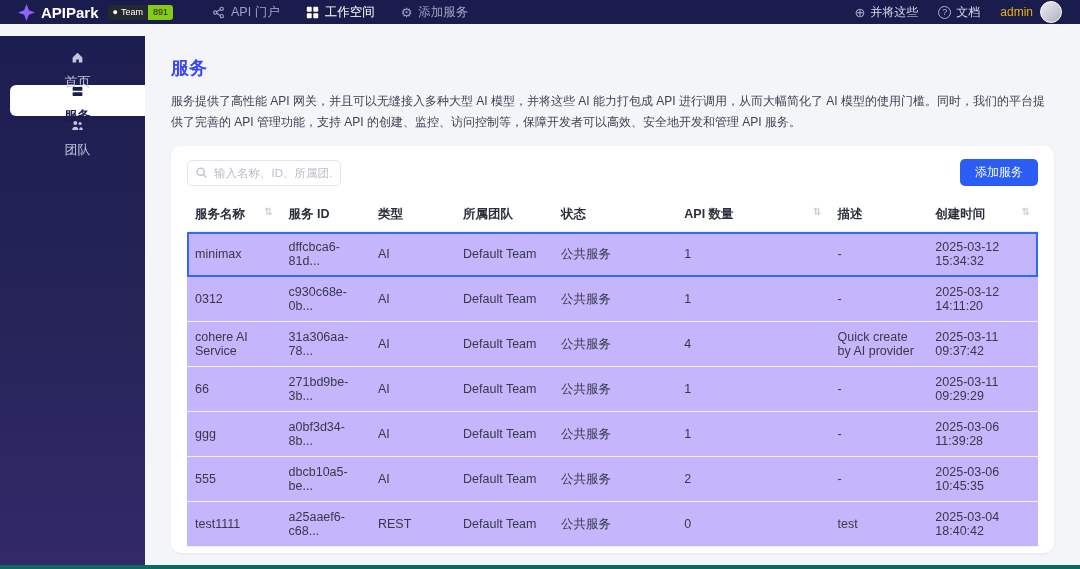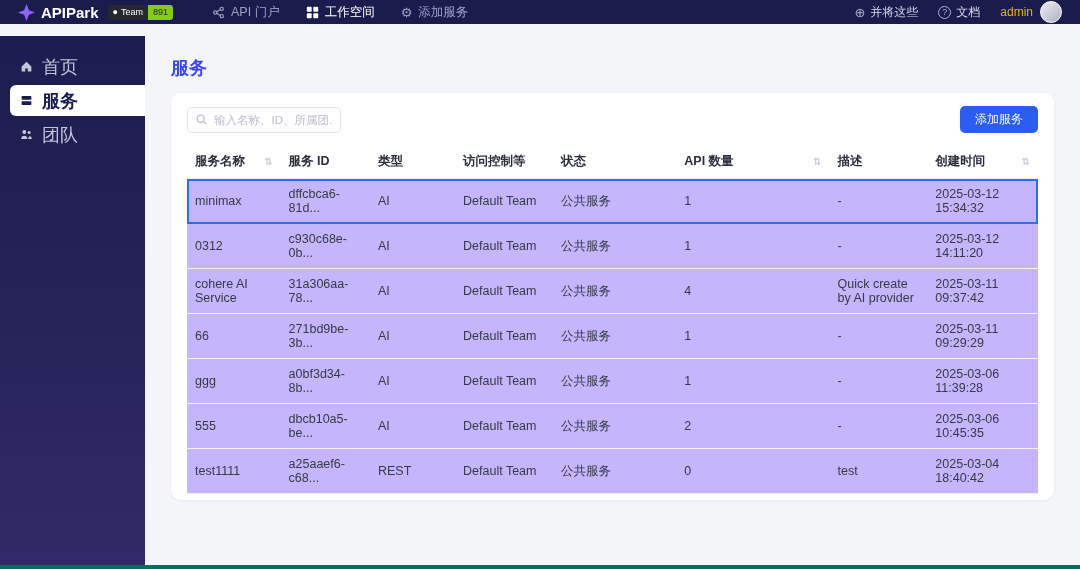--- a/index.html
+++ b/index.html
@@ -33,22 +33,22 @@
   .user { display:flex; align-items:center; gap:7px; color:#eab308; cursor:pointer; }
   .avatar { width:22px; height:22px; border-radius:50%; background:linear-gradient(135deg,#ececf2,#aeb0bf); border:1px solid #fff; }
   
   .sidebar {
     position:absolute; top:36px; left:0; bottom:0; width:145px;
     background:linear-gradient(180deg,#1c1d50 0%, #262459 55%, #33296a 100%);
     padding-top:12px; z-index:5;
   }
   .side-item {
     display:flex; align-items:center; gap:9px; height:31px;
-    margin:3px 0 3px 10px; padding:0 10px; color:#c2c5de; font-size:18px;
-    border-radius:6px 0 0 6px; cursor:pointer;
+    margin:3px 0 3px 10px; padding:0 10px; color:#c2c5de; font-size:13px;
+    border-radius:6px 0 0 6px; cursor:pointer;flex-direction:column;
   }
   .side-item svg { display:block; flex:none; }
   .side-item.active { background:#ffffff; color:#1b1c4e; font-weight:700; }
   
   .main { position:absolute; left:145px; top:36px; right:0; bottom:4px; padding:20px 26px 8px; overflow:hidden; }
   .page-title { color:#3d46f2; font-size:18px; font-weight:700; }
   .page-desc { margin-top:11px; font-size:12px; line-height:1.75; color:#3f4254; }
   .card {
     background:#fff; border-radius:10px; margin-top:13px; padding:13px 16px 6px;
     box-shadow:0 1px 3px rgba(25,35,70,.06); min-height:398px;
@@ -64,21 +64,21 @@
   .add-btn {
     background:#2b5df5; color:#fff; border:none; border-radius:5px; height:27px;
     padding:0 15px; font-size:12px; cursor:pointer; font-family:inherit;margin-left:20px;
   }
   
   table { width:100%; border-collapse:collapse; margin-top:12px; }
   thead th {
     font-size:12.5px; font-weight:600; color:#2b2f3b; text-align:left;
     padding:8px 8px; border-bottom:1px solid #eff0f4;
   }
-  .th-inner { display:flex; align-items:center; }
+  .th-inner { display:flex; align-items:flex-start; }
   .sort { color:#c9ccd6; font-size:10px; margin-left:auto; padding-left:6px; cursor:pointer; }
   tbody td { font-size:12.5px; color:#363a46; padding:8px 8px; border-bottom:1px solid #f2f3f6; }
   tbody tr { cursor:pointer; background:#c4b5fd; }
   tbody tr.highlight { outline:2px solid #2e6bf6; outline-offset:-2px; }
   .bottom-strip { position:absolute; left:0; right:0; bottom:0; height:4px; background:#0c6b60; z-index:10; }
 </style>
 </head>
 <body>
 
 <div class="topbar">
@@ -163,20 +163,21 @@
         <circle cx="11.2" cy="5.6" r="1.9"></circle>
       <path d="M1.5 13.5 c0-2.6 1.7-4 3.8-4 s3.8 1.4 3.8 4 Z"></path>
       <path d="M10.2 13.5 c0-1.8 .9-3 2-3.2 c1.4 .2 2.3 1.4 2.3 3.2 Z"></path>
     </svg>
     <span>团队</span>
   </div>
 </div>
 
 <div class="main">
   <div class="page-title">服务</div>
+  <div class="page-desc">服务提供了高性能 API 网关，并且可以无缝接入多种大型 AI 模型，并将这些 AI 能力打包成 API 进行调用，从而大幅简化了 AI 模型的使用门槛。同时，我们的平台提供了完善的 API 管理功能，支持 API 的创建、监控、访问控制等，保障开发者可以高效、安全地开发和管理 API 服务。</div>
 
   <div class="card">
     <div class="toolbar">
       <div class="search-box">
         <svg class="search-icon" width="13" height="13" viewBox="0 0 16 16" fill="none" stroke="currentColor" stroke-width="1.6">
           <circle cx="7" cy="7" r="4.4"></circle>
             <path d="M10.5 10.5 L14 14"></path>
         </svg>
         <input class="search-input" placeholder="输入名称、ID、所属团..." style="">
       </div>
@@ -207,21 +208,21 @@
                 <span>服务 ID</span>
               </div>
           </th>
           <th>
             <div class="th-inner">
                 <span>类型</span>
               </div>
           </th>
           <th>
             <div class="th-inner">
-                <span>访问控制等</span>
+                <span>所属团队</span>
               </div>
           </th>
           <th>
             <div class="th-inner">
                 <span>状态</span>
               </div>
           </th>
           <th>
             <div class="th-inner">
                 <span>API 数量</span>

